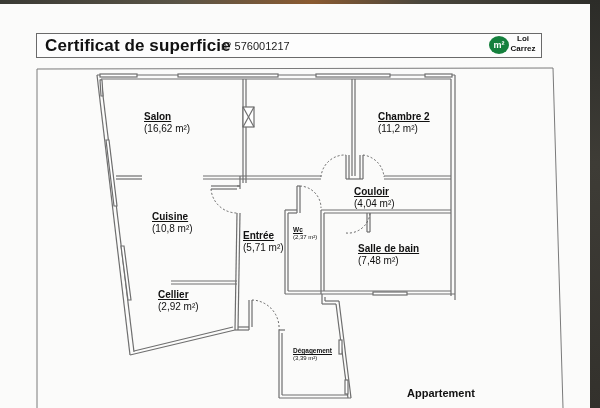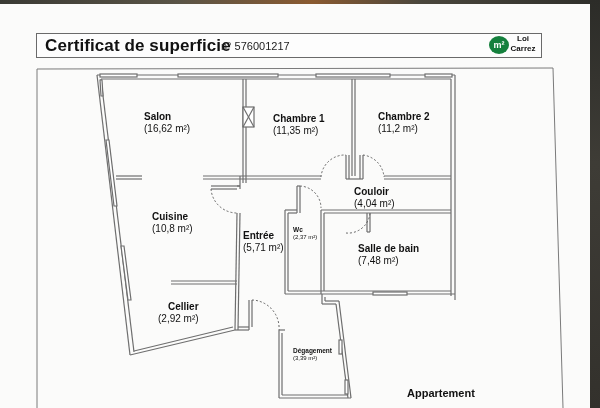--- a/index.html
+++ b/index.html
@@ -42,21 +42,21 @@
   .badge span { color: #fff; font-size: 9px; font-weight: bold; }
   .loi {
     position: absolute; right: 4px; top: 0px; width: 28px;
     font-size: 8px; font-weight: bold; line-height: 10px; text-align: center; color: #111;
   }
   .plan-box {
     position: absolute; left: 0; top: 0; width: 600px; height: 408px;
   }
   svg { position: absolute; left: 0; top: 0; }
   .lbl { position: absolute; color: #111; white-space: nowrap; }
-  .lbl .n { font-weight: bold; font-size: 10px; display: block; }
+  .lbl .n { font-weight: bold; font-size: 10px; display: block; text-decoration: underline; }
   .lbl .a { font-size: 10px; display: block; margin-top: 1px; }
   .lbl.small .n { font-size: 6.5px; }
   .lbl.small .a { font-size: 6px; }
   .caption {
     position: absolute; left: 407px; top: 387px;
     font-size: 11px; font-weight: bold; color: #111;
   }
 </style>
 </head>
 <body>
@@ -190,24 +190,20 @@
       <path d="M 300 186 A 22 22 0 0 1 321 208"></path>
       <path d="M 346 233 A 22 22 0 0 0 370 213"></path>
       <path d="M 252 300 A 28 28 0 0 1 279 330"></path>
     </g>
   </svg>
 
   <div class="lbl" style="left:144px;top:111px;">
     <span class="n">Salon</span>
     <span class="a">(16,62 m²)</span>
   </div>
-  <div class="lbl" style="left:273px;top:113px;">
-    <span class="n">Chambre 1</span>
-    <span class="a">(11,35 m²)</span>
-  </div>
   <div class="lbl" style="left:378px;top:111px;">
     <span class="n">Chambre 2</span>
     <span class="a">(11,2 m²)</span>
   </div>
   <div class="lbl" style="left:354px;top:186px;">
     <span class="n">Couloir</span>
     <span class="a">(4,04 m²)</span>
   </div>
   <div class="lbl" style="left:152px;top:211px;">
     <span class="n">Cuisine</span>
@@ -218,21 +214,21 @@
     <span class="a">(5,71 m²)</span>
   </div>
   <div class="lbl small" style="left:293px;top:226px;">
     <span class="n">Wc</span>
     <span class="a">(2,37 m²)</span>
   </div>
   <div class="lbl" style="left:358px;top:243px;">
     <span class="n">Salle de bain</span>
     <span class="a">(7,48 m²)</span>
   </div>
-  <div class="lbl" style="left:158px;top:301px;text-align:right;">
+  <div class="lbl" style="left:158px;top:289px;">
     <span class="n">Cellier</span>
     <span class="a">(2,92 m²)</span>
   </div>
   <div class="lbl small" style="left:293px;top:347px;">
     <span class="n">Dégagement</span>
     <span class="a">(3,39 m²)</span>
   </div>
 
   <div class="caption">Appartement</div>
 </div>

